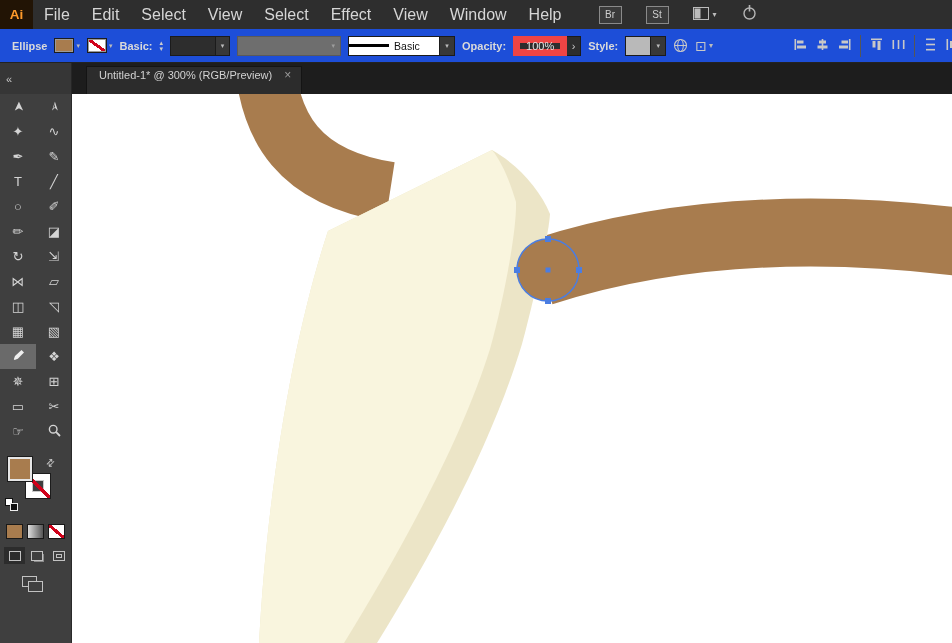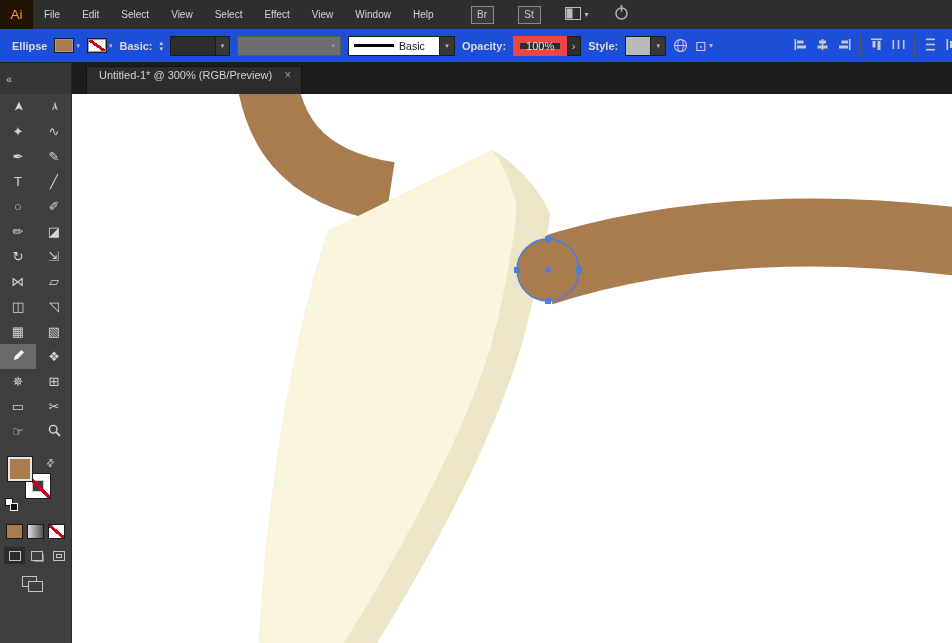--- a/index.html
+++ b/index.html
@@ -4,41 +4,41 @@
 <style>
   * { box-sizing: border-box; margin: 0; padding: 0; }
   html,body { width:952px; height:643px; }
   body {
     position:relative; overflow:hidden; background:#fff;
     font-family:"Liberation Sans","DejaVu Sans",sans-serif;
   }
 
   
   .menubar { position:absolute; top:0; left:0; right:0; height:29px; background:#2e2e2e; display:flex; align-items:center; }
-  .ai-logo { width:33px; height:29px; display:flex; align-items:center; justify-content:center; background:#221405; color:#ff9a2a; font-weight:normal; font-size:13.5px;text-align:center; }
-  .menu-item { color:#d6d6d6; font-size:10px; line-height:29px; padding:0 11px; cursor:default; }
+  .ai-logo { width:33px; height:29px; display:flex; align-items:center; justify-content:center; background:#221405; color:#ff9a2a; font-weight:bold; font-size:13.5px;text-align:center; }
+  .menu-item { color:#d6d6d6; font-size:16px; line-height:29px; padding:0 11px; cursor:default; }
   .mb-right { display:flex; align-items:center; gap:24px; margin-left:26px; }
   .mb-chip { width:23px; height:18px; border:1px solid #8a8a8a; color:#cfcfcf; font-size:10px; display:flex; align-items:center; justify-content:center; background:#3a3a3a; }
   .mb-ws { display:flex; align-items:center; gap:4px; }
   .chev { font-size:8px; color:#bbb; }
 
   
   .controlbar { position:absolute; top:29px; left:0; right:0; height:34px; background:#1d4ed8; border-bottom:1px solid #222; display:flex; align-items:center; gap:7px; padding-left:12px; color:#d6d6d6; font-size:11px; }
   .cb-label { font-weight:bold; color:#dadada; white-space:nowrap; }
   .chip-group { display:flex; align-items:center; gap:2px; }
   .chip { width:20px; height:15px; border:1px solid #1d1d1d; box-shadow:inset 0 0 0 1px #9a9a9a; background:#888; }
   .chip.none { background-color:#fff; background-image:linear-gradient(to top right,transparent 43%,#d0021b 43%,#d0021b 57%,transparent 57%); }
   .mini-chev { font-size:7px; color:#bbb; }
   .stepper { display:flex; flex-direction:column; line-height:6px; font-size:7px; color:#ccc; text-align:center; }
   .select-dark { display:flex; align-items:center; height:20px; background:#2d2d2d; border:1px solid #1b1b1b; }
   .select-dark .val { padding:0 5px; min-width:44px; color:#e3e3e3; }
   .select-dark .arrow { width:14px; align-self:stretch; border-left:1px solid #1b1b1b; display:flex; align-items:center; justify-content:center; font-size:7px; color:#bbb; background:#383838; }
   .select-disabled { width:104px; height:20px; background:#6e6e6e; border:1px solid #5a5a5a; display:flex; align-items:center; justify-content:flex-end; }
   .select-disabled .arrow { color:#9d9d9d; font-size:7px; padding:0 5px; }
-  .brush-select { display:flex; align-items:center; height:20px; background:#fff; border:1px solid #1b1b1b; width:92px; padding-left:5px; }
+  .brush-select { display:flex; align-items:center; height:20px; background:#fff; border:1px solid #1b1b1b; width:92px; }
   .brush-line { width:40px; height:3px; background:#000; }
   .brush-name { color:#111; font-size:10.5px; margin-left:5px; flex:1; }
   .opacity-box { height:20px; min-width:46px; background:#2d2d2d; border:7px solid #ef4444; color:#e3e3e3; display:flex; align-items:center; padding:0 6px; }
   .panel-arrow { width:14px; height:20px; display:flex; align-items:center; justify-content:center; color:#ccc; background:#2d2d2d; border:1px solid #1b1b1b; border-left:none; font-size:11px; }
   .style-box { width:26px; height:20px; background:#b9b9b9; border:1px solid #1b1b1b; }
   .icon-btn { display:flex; align-items:center; gap:2px; color:#c8c8c8; }
   .vsep { width:1px; height:22px; background:#565656; margin:0 2px; }
   .align-group { display:flex; align-items:center; gap:9px; }
   .align-group.pushed { margin-left:auto; }
   .align-icon svg rect { fill:#c8c8c8; }

